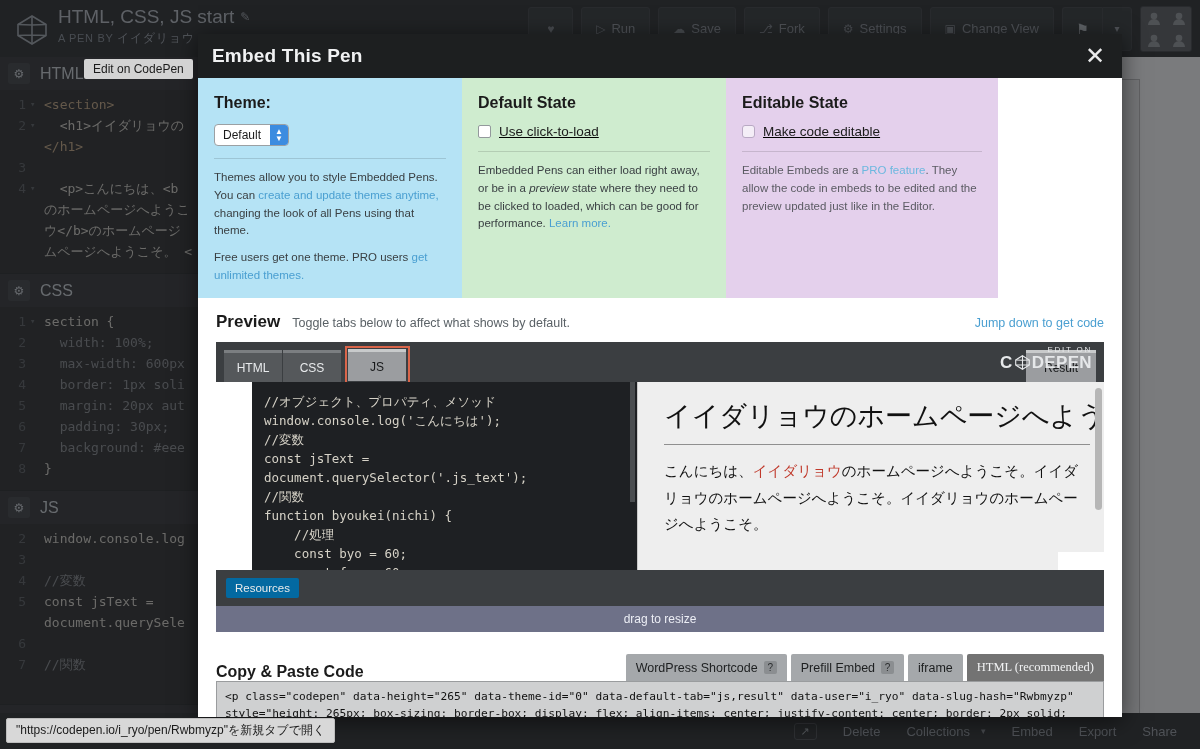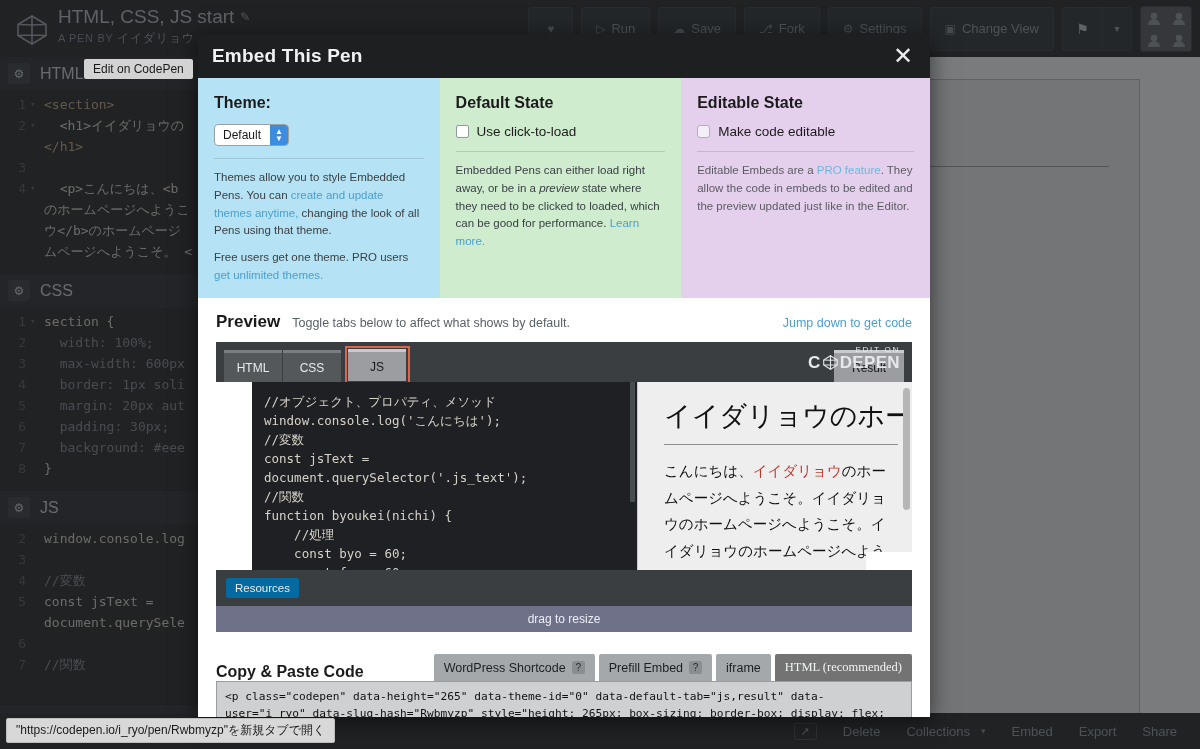--- a/index.html
+++ b/index.html
@@ -147,21 +147,21 @@
     z-index: 6;
   }
 
   
   #overlay {
     position: absolute; inset: 0; background: rgba(40,42,45,0.62); z-index: 10;
   }
 
   
   #modal {
-    position: absolute; left: 198px; top: 34px; width: 732px; height: 683px;
+    position: absolute; left: 198px; top: 34px; width: 924px; height: 683px;
     background: #fff; z-index: 20; overflow: hidden;
     box-shadow: 0 4px 22px rgba(0,0,0,.55);
     display: flex; flex-direction: column;
   }
   #modal-header {
     height: 44px; background: #1d1f20; flex: 0 0 44px;
     display: flex; align-items: center; padding: 0 14px;
   }
   #modal-title { color: #f0f1f2; font-size: 19px; font-weight: bold; letter-spacing: .2px; }
   #modal-close {
@@ -198,21 +198,21 @@
     border: 1px solid #9ba0a3; border-radius: 4px;
     background: #fff; color: #1b1b1b; height: 22px;
   }
   .sel-wrap { position: relative; display: inline-block; }
   .sel-arrow {
     position: absolute; right: 1px; top: 1px; width: 18px; height: 20px;
     background: #3c8ce0; border-radius: 0 3px 3px 0;
     color: #fff; font-size: 8px; display: flex; flex-direction: column;
     align-items: center; justify-content: center; line-height: 7px;
   }
-  .cbrow { display: flex; align-items: center; gap: 8px; }
+  .cbrow { display: flex; align-items: center; gap: 8px; text-decoration: underline; }
   .cb {
     width: 13px; height: 13px; border: 1px solid #93999c; background: #fff;
     border-radius: 2px; flex: 0 0 13px;
   }
   .cb.soft { border-color: #b9a9c4; background: #f4eef7; border-radius: 3px; }
   .cb-label { font-size: 13.5px; color: #1b1b1b; }
 
   
   #preview-sec { padding: 14px 18px 0 18px; }
   #preview-head { display: flex; align-items: baseline; gap: 12px; }

